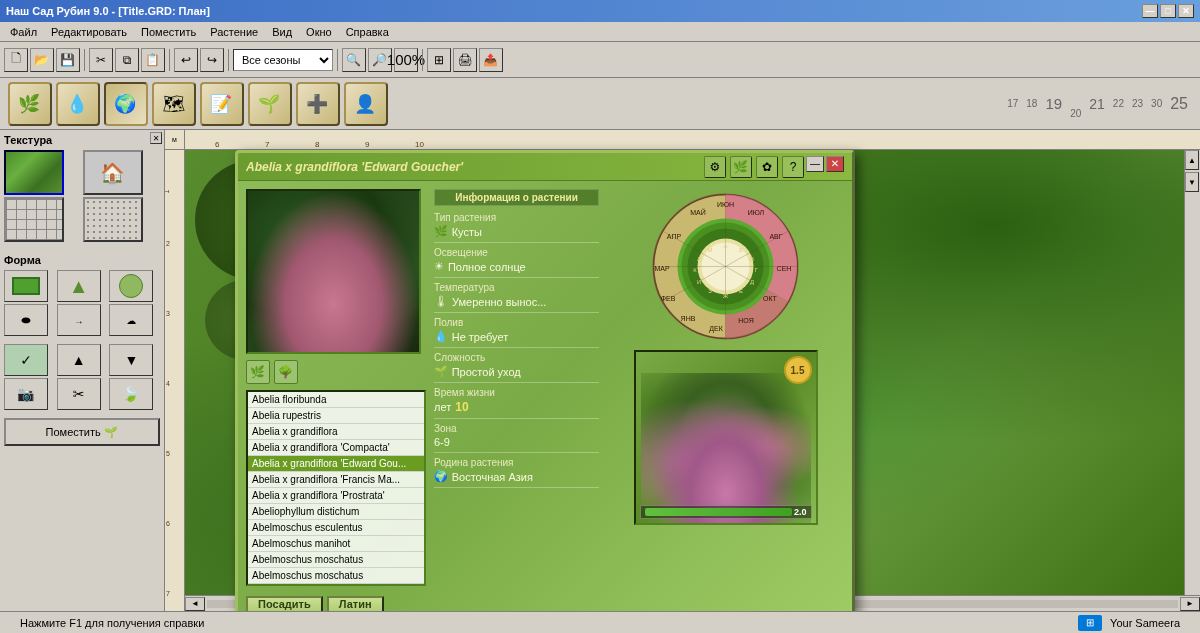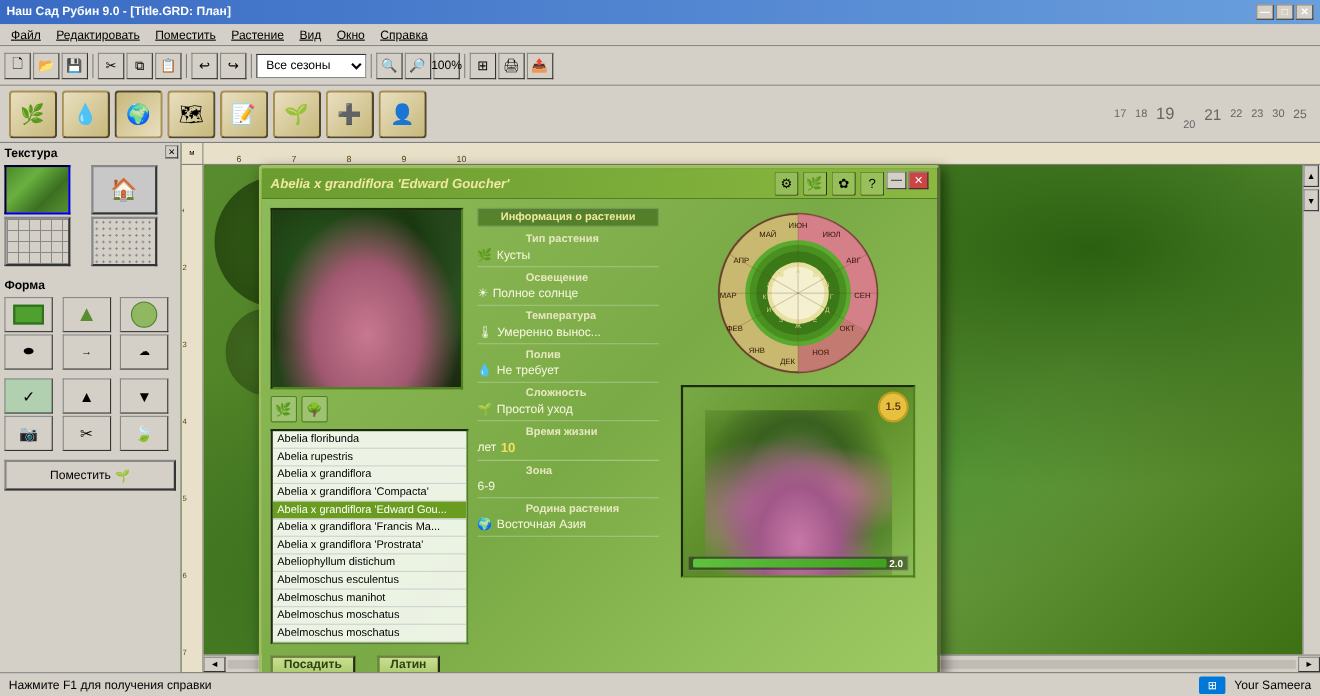--- a/index.html
+++ b/index.html
@@ -17,21 +17,21 @@
       width: 16px; height: 14px; background: #d4d0c8; border: 1px outset #888;
       font-size: 9px; display: flex; align-items: center; justify-content: center; cursor: pointer;
     }
 
     
     #menubar {
       height: 20px; background: #d4d0c8; border-bottom: 1px solid #808080;
       display: flex; align-items: center; padding: 0 4px; gap: 2px;
     }
     .menu-item {
-      padding: 2px 6px; font-size: 11px; cursor: pointer; color: #000; text-decoration: underline;
+      padding: 2px 6px; font-size: 11px; cursor: pointer; color: #000;
     }
 
     
     #toolbar {
       height: 36px; background: #d4d0c8; border-bottom: 1px solid #808080;
       display: flex; align-items: center; padding: 2px 4px; gap: 2px; flex-wrap: wrap;
     }
     .tb-btn {
       width: 24px; height: 24px; background: #d4d0c8; border: 1px outset #888;
       display: flex; align-items: center; justify-content: center; cursor: pointer; font-size: 12px;
@@ -187,49 +187,49 @@
       flex: 1; background: rgba(255,255,255,0.85); border: 2px inset #508020;
       overflow-y: auto; font-size: 10px;
     }
     .plant-list-item {
       padding: 2px 4px; cursor: pointer; border-bottom: 1px solid #d0d0d0; color: #000;
       white-space: nowrap; overflow: hidden; text-overflow: ellipsis;
     }
     .plant-list-item.selected { background: #6a9c20; color: white; }
 
     .dlg-list-controls {
-      display: flex; gap: 20px; align-items: center; margin-top: 4px;
+      display: flex; gap: 4px; align-items: center; margin-top: 4px;
     }
     .dlg-action-btn {
       height: 26px; padding: 0 10px; background: linear-gradient(to bottom, #c8e090, #a0c060);
       border: 2px outset #708040; font-size: 11px; cursor: pointer;
       color: #304010; font-weight: bold;
     }
 
     
     .dlg-middle { width: 165px; display: flex; flex-direction: column; gap: 0; }
     .info-row {
       display: flex; flex-direction: column; padding: 4px 0; border-bottom: 1px solid rgba(255,255,255,0.3);
     }
-    .info-label { font-size: 10px; color: #e8e8c0; font-weight: bold; margin-bottom: 2px; margin-left: 44px; }
+    .info-label { font-size: 10px; color: #e8e8c0; font-weight: normal; margin-bottom: 2px; }
     .info-value { font-size: 11px; color: #f8f8e0; display: flex; align-items: center; gap: 4px; }
     .info-num { font-size: 12px; font-weight: bold; color: #f0e060; }
 
     
     .dlg-right { flex: 1; display: flex; flex-direction: column; gap: 6px; align-items: center; }
 
     
     .season-wheel {
       width: 155px; height: 155px; position: relative;
     }
     .wheel-svg { width: 155px; height: 155px; }
 
     
     .plant-thumb {
-      width: 213px; height: 175px; position: relative; border: 2px inset #508020;
+      width: 184px; height: 175px; position: relative; border: 2px inset #508020;
       overflow: hidden;
       background: linear-gradient(135deg, #7aaa45, #5a8a25, #8abc55);
     }
     .plant-thumb-inner {
       width: 100%; height: 100%;
       display: flex; align-items: flex-end; justify-content: center;
     }
     .plant-thumb-img {
       width: 170px; height: 150px;
       background: 
@@ -251,21 +251,21 @@
       background: rgba(0,0,0,0.4); border: 1px solid rgba(255,255,255,0.3);
       display: flex; align-items: center; gap: 2px; padding: 0 4px;
     }
     .size-bar-inner { height: 8px; background: linear-gradient(to right, #60c040, #40a020); flex: 1; border-radius: 2px; }
     .size-value { font-size: 9px; color: white; font-weight: bold; }
 
     
     #statusbar {
       height: 22px; background: #d4d0c8; border-top: 1px solid #808080;
       display: flex; align-items: center; justify-content: space-between;
-      padding: 0 8px; font-size: 11px;
+      padding: 0 20px; font-size: 11px;
     }
     .status-left { color: #000; }
     .status-right { display: flex; align-items: center; gap: 8px; }
 
     
     .scrollbar-h {
       position: absolute; bottom: 0; left: 20px; right: 0; height: 16px;
       background: #d4d0c8; border-top: 1px solid #808080;
       display: flex; align-items: center;
     }
@@ -328,21 +328,21 @@
   <select class="season-dropdown">
     <option>Все сезоны</option>
     <option>Весна</option>
     <option>Лето</option>
     <option>Осень</option>
     <option>Зима</option>
   </select>
   <div class="tb-separator"></div>
   <div class="tb-btn">🔍</div>
   <div class="tb-btn">🔎</div>
-  <div class="tb-btn" style="font-size:11px;">100%</div>
+  <div class="tb-btn" style="font-size:15px;">100%</div>
   <div class="tb-separator"></div>
   <div class="tb-btn">⊞</div>
   <div class="tb-btn">🖨</div>
   <div class="tb-btn">📤</div>
 </div>
 
 <div id="toolbar2">
   <div class="tb2-btn">🌿</div>
   <div class="tb2-btn">💧</div>
   <div class="tb2-btn active">🌍</div>
@@ -353,21 +353,21 @@
   <div class="tb2-btn">👤</div>
   <div style="flex:1"></div>
   <div style="font-size:10px; color:#666; margin-right:4px;">17</div>
   <div style="font-size:10px; color:#666; margin-right:4px;">18</div>
   <div style="font-size:15px; color:#666; margin-right:4px;">19</div>
   <div style="font-size:10px; color:#666; margin-right:4px;margin-top:19px;">20</div>
   <div style="font-size:14px; color:#666; margin-right:4px;">21</div>
   <div style="font-size:10px; color:#666; margin-right:4px;">22</div>
   <div style="font-size:10px; color:#666; margin-right:4px;">23</div>
   <div style="font-size:10px; color:#666; margin-right:4px;">30</div>
-  <div style="font-size:11px; color:#666; margin-right:4px;">25</div>
+  <div style="font-size:16px; color:#666; margin-right:4px;">25</div>
 </div>
 
 <div id="main" style="height:481px;">
 
   <div id="left-panel">
     <div class="panel-close">✕</div>
     <div class="panel-label">Текстура</div>
     <div class="texture-grid">
       <div class="texture-item selected tex-grass"></div>
       <div class="texture-item tex-house">🏠</div>

